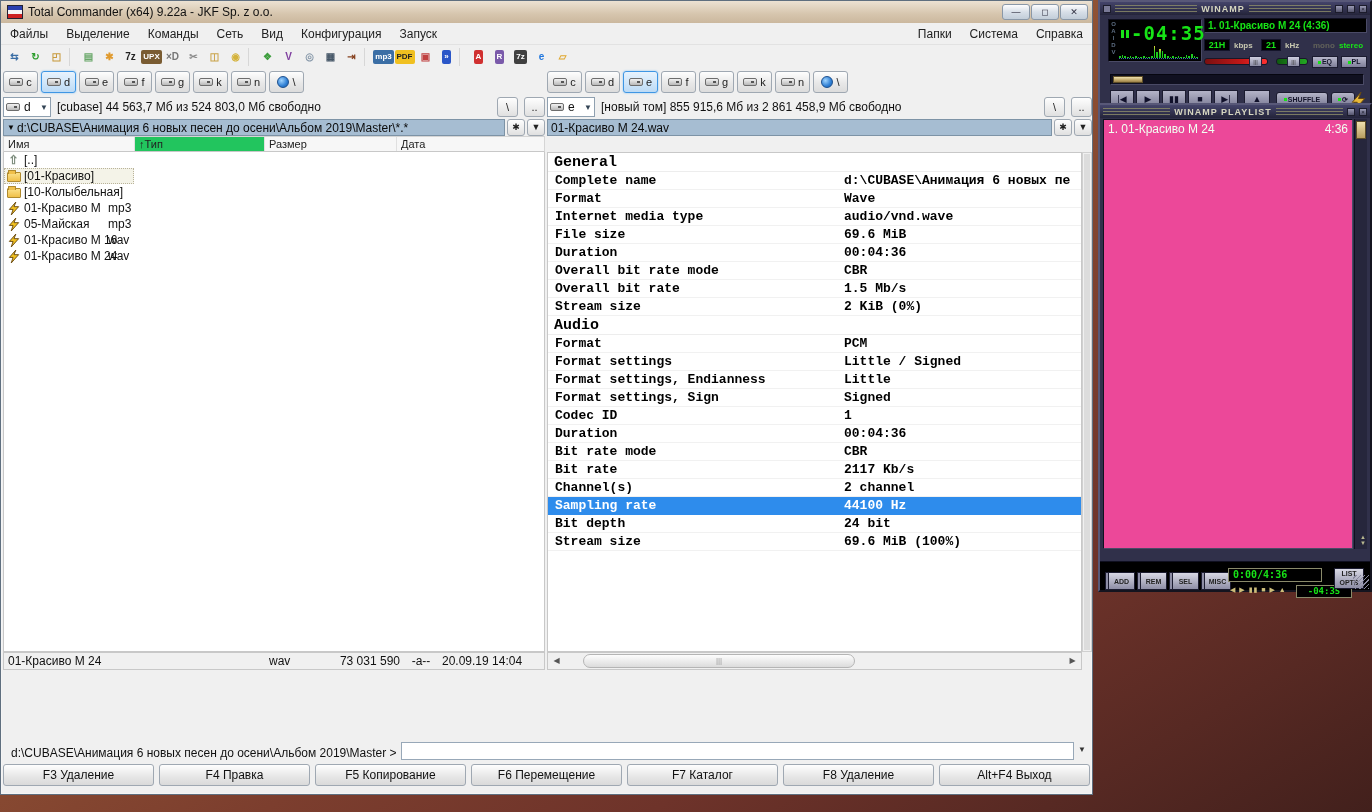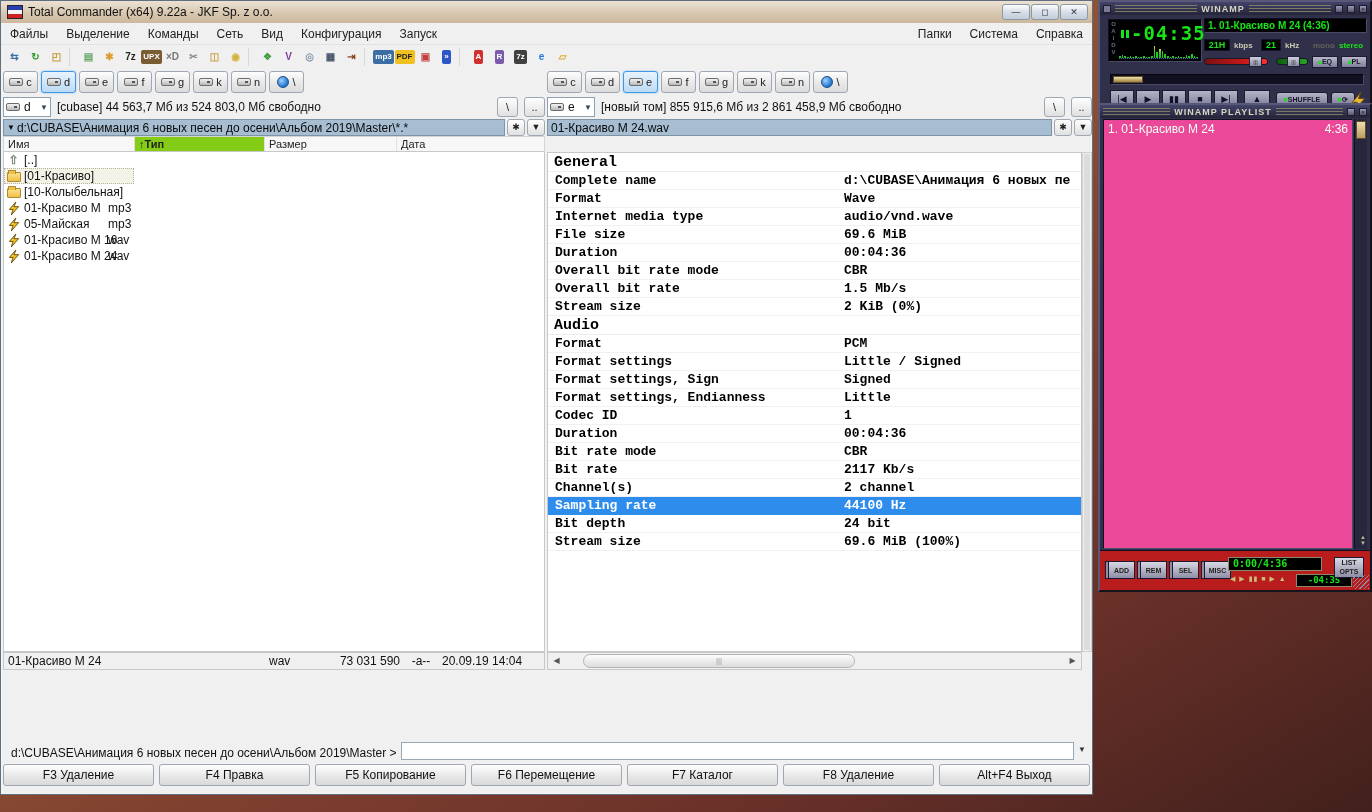--- a/index.html
+++ b/index.html
@@ -60,21 +60,21 @@
   .pathbar { height:17px; display:flex; align-items:center; }
   .pathtxt { flex:1; height:17px; background:#a6bdd2; border:1px solid #7d93a6; color:#0a0a0a;
         font-size:12px; padding:0 3px; display:flex; align-items:center; white-space:nowrap; overflow:hidden; }
   .pathbtn { width:18px; height:17px; border:1px solid #9fa8b2; border-radius:3px; margin-left:2px;
         background:linear-gradient(#fefefe,#e0e0e0); font-size:9px; text-align:center; line-height:15px; color:#222; }
 
   
   .cols { height:16px; display:flex; background:#f7f7f7; border:1px solid #d5d5d5; border-bottom:1px solid #c8c8c8;
         font-size:11px; color:#222; }
   .col { padding:1px 4px; border-right:1px solid #e0e0e0; white-space:nowrap; overflow:hidden; }
-  .col.sorted { background:#84cc16;font-weight:bold; }
+  .col.sorted { background:#22c55e; }
   .c-name{ width:131px; } .c-type{ width:130px; } .c-size{ width:132px; } .c-date{ flex:1; border-right:none; }
   .filelist { position:absolute; left:0; right:0; top:83px; bottom:18px; background:#fff;
         border:1px solid #c8c8c8; border-top:none; overflow:hidden; }
   .frow { height:16px; display:flex; align-items:center; font-size:12px; color:#111; position:relative; padding-left:2px; }
   .frow.cursor { background:#f4f3e8; outline:1px dotted #b9b39a; outline-offset:-1px; width:130px; }
   .fico { width:15px; height:13px; margin-right:3px; display:inline-flex; align-items:center; justify-content:center; flex:none; }
   .fi-up { color:#7b8b7b; font-weight:bold; font-size:12px; }
   .fi-folder { width:14px; height:10px; background:linear-gradient(#fbe18a,#f0c04a); border:1px solid #b08a2e;
         border-radius:1px; position:relative; margin-top:2px; }
   .fi-folder::before { content:""; position:absolute; left:0; top:-3px; width:6px; height:3px;
@@ -179,21 +179,21 @@
   
   .pl-list { position:absolute; left:3px; top:14px; right:17px; bottom:41px; background:#ec4899;
         border:1px solid; border-color:#101020 #4a4a66 #4a4a66 #101020; padding:2px 4px; }
   .pl-item { display:flex; font-size:12px; color:#f2fff2; line-height:15px; }
   .pl-item .t { margin-left:auto; }
   .pl-scroll { position:absolute; right:3px; top:14px; width:13px; bottom:41px; background:#26263c;
         border-left:1px solid #101020; }
   .pl-sthumb { position:absolute; left:1px; top:2px; width:10px; height:18px;
         background:linear-gradient(#efe0ae,#b79d60); border:1px solid #5f4e28; }
   .pl-arrows { position:absolute; right:4px; bottom:44px; font-size:6px; color:#b8b890; line-height:6px; text-align:center; }
-  .pl-bottom { position:absolute; left:0; right:0; bottom:0; height:40px; background:#b91c1c; border-top:1px solid #101020; }
+  .pl-bottom { position:absolute; left:0; right:0; bottom:0; height:29px; background:#000000; border-top:1px solid #101020; }
   .pl-btn { position:absolute; top:10px; width:27px; height:18px; background:linear-gradient(#d8d8e4,#8e8ea6);
         border:1px solid #1c1c30; font-size:7px; font-weight:bold; color:#222; display:flex; align-items:center;
         justify-content:center; box-shadow:-3px 0 0 -1px #8e8ea6, -3px 0 0 0 #1c1c30; }
   .pl-counter { position:absolute; left:128px; top:6px; width:94px; height:14px; background:#000;
         border:1px solid #8a8a6a; color:#17e417; font-size:10px; font-weight:bold; font-family:"DejaVu Sans Mono",monospace;
         line-height:12px; padding-left:4px; }
   .pl-mini { position:absolute; left:130px; top:24px; font-size:7px; color:#cdbd7a; letter-spacing:1px; }
   .pl-remain { position:absolute; left:196px; top:23px; width:56px; height:13px; background:#000; border:1px solid #8a8a6a;
         color:#17e417; font-size:9px; font-weight:bold; font-family:"DejaVu Sans Mono",monospace; line-height:11px; text-align:center; }
   .pl-listopts { position:absolute; right:6px; top:6px; width:30px; height:21px; background:linear-gradient(#d8d8e4,#8e8ea6);
@@ -529,26 +529,26 @@
         <div class="isec-title">Audio</div>
         <div class="irow">
           <span class="ilabel">Format</span>
           <span class="ivalue">PCM</span>
         </div>
         <div class="irow">
           <span class="ilabel">Format settings</span>
           <span class="ivalue">Little / Signed</span>
         </div>
         <div class="irow">
+          <span class="ilabel">Format settings, Endianness</span>
+          <span class="ivalue">Little</span>
+        </div>
+        <div class="irow">
           <span class="ilabel">Format settings, Sign</span>
           <span class="ivalue">Signed</span>
-        </div>
-        <div class="irow">
-          <span class="ilabel">Format settings, Endianness</span>
-          <span class="ivalue">Little</span>
         </div>
         <div class="irow">
           <span class="ilabel">Codec ID</span>
           <span class="ivalue">1</span>
         </div>
         <div class="irow">
           <span class="ilabel">Duration</span>
           <span class="ivalue">00:04:36</span>
         </div>
         <div class="irow">

